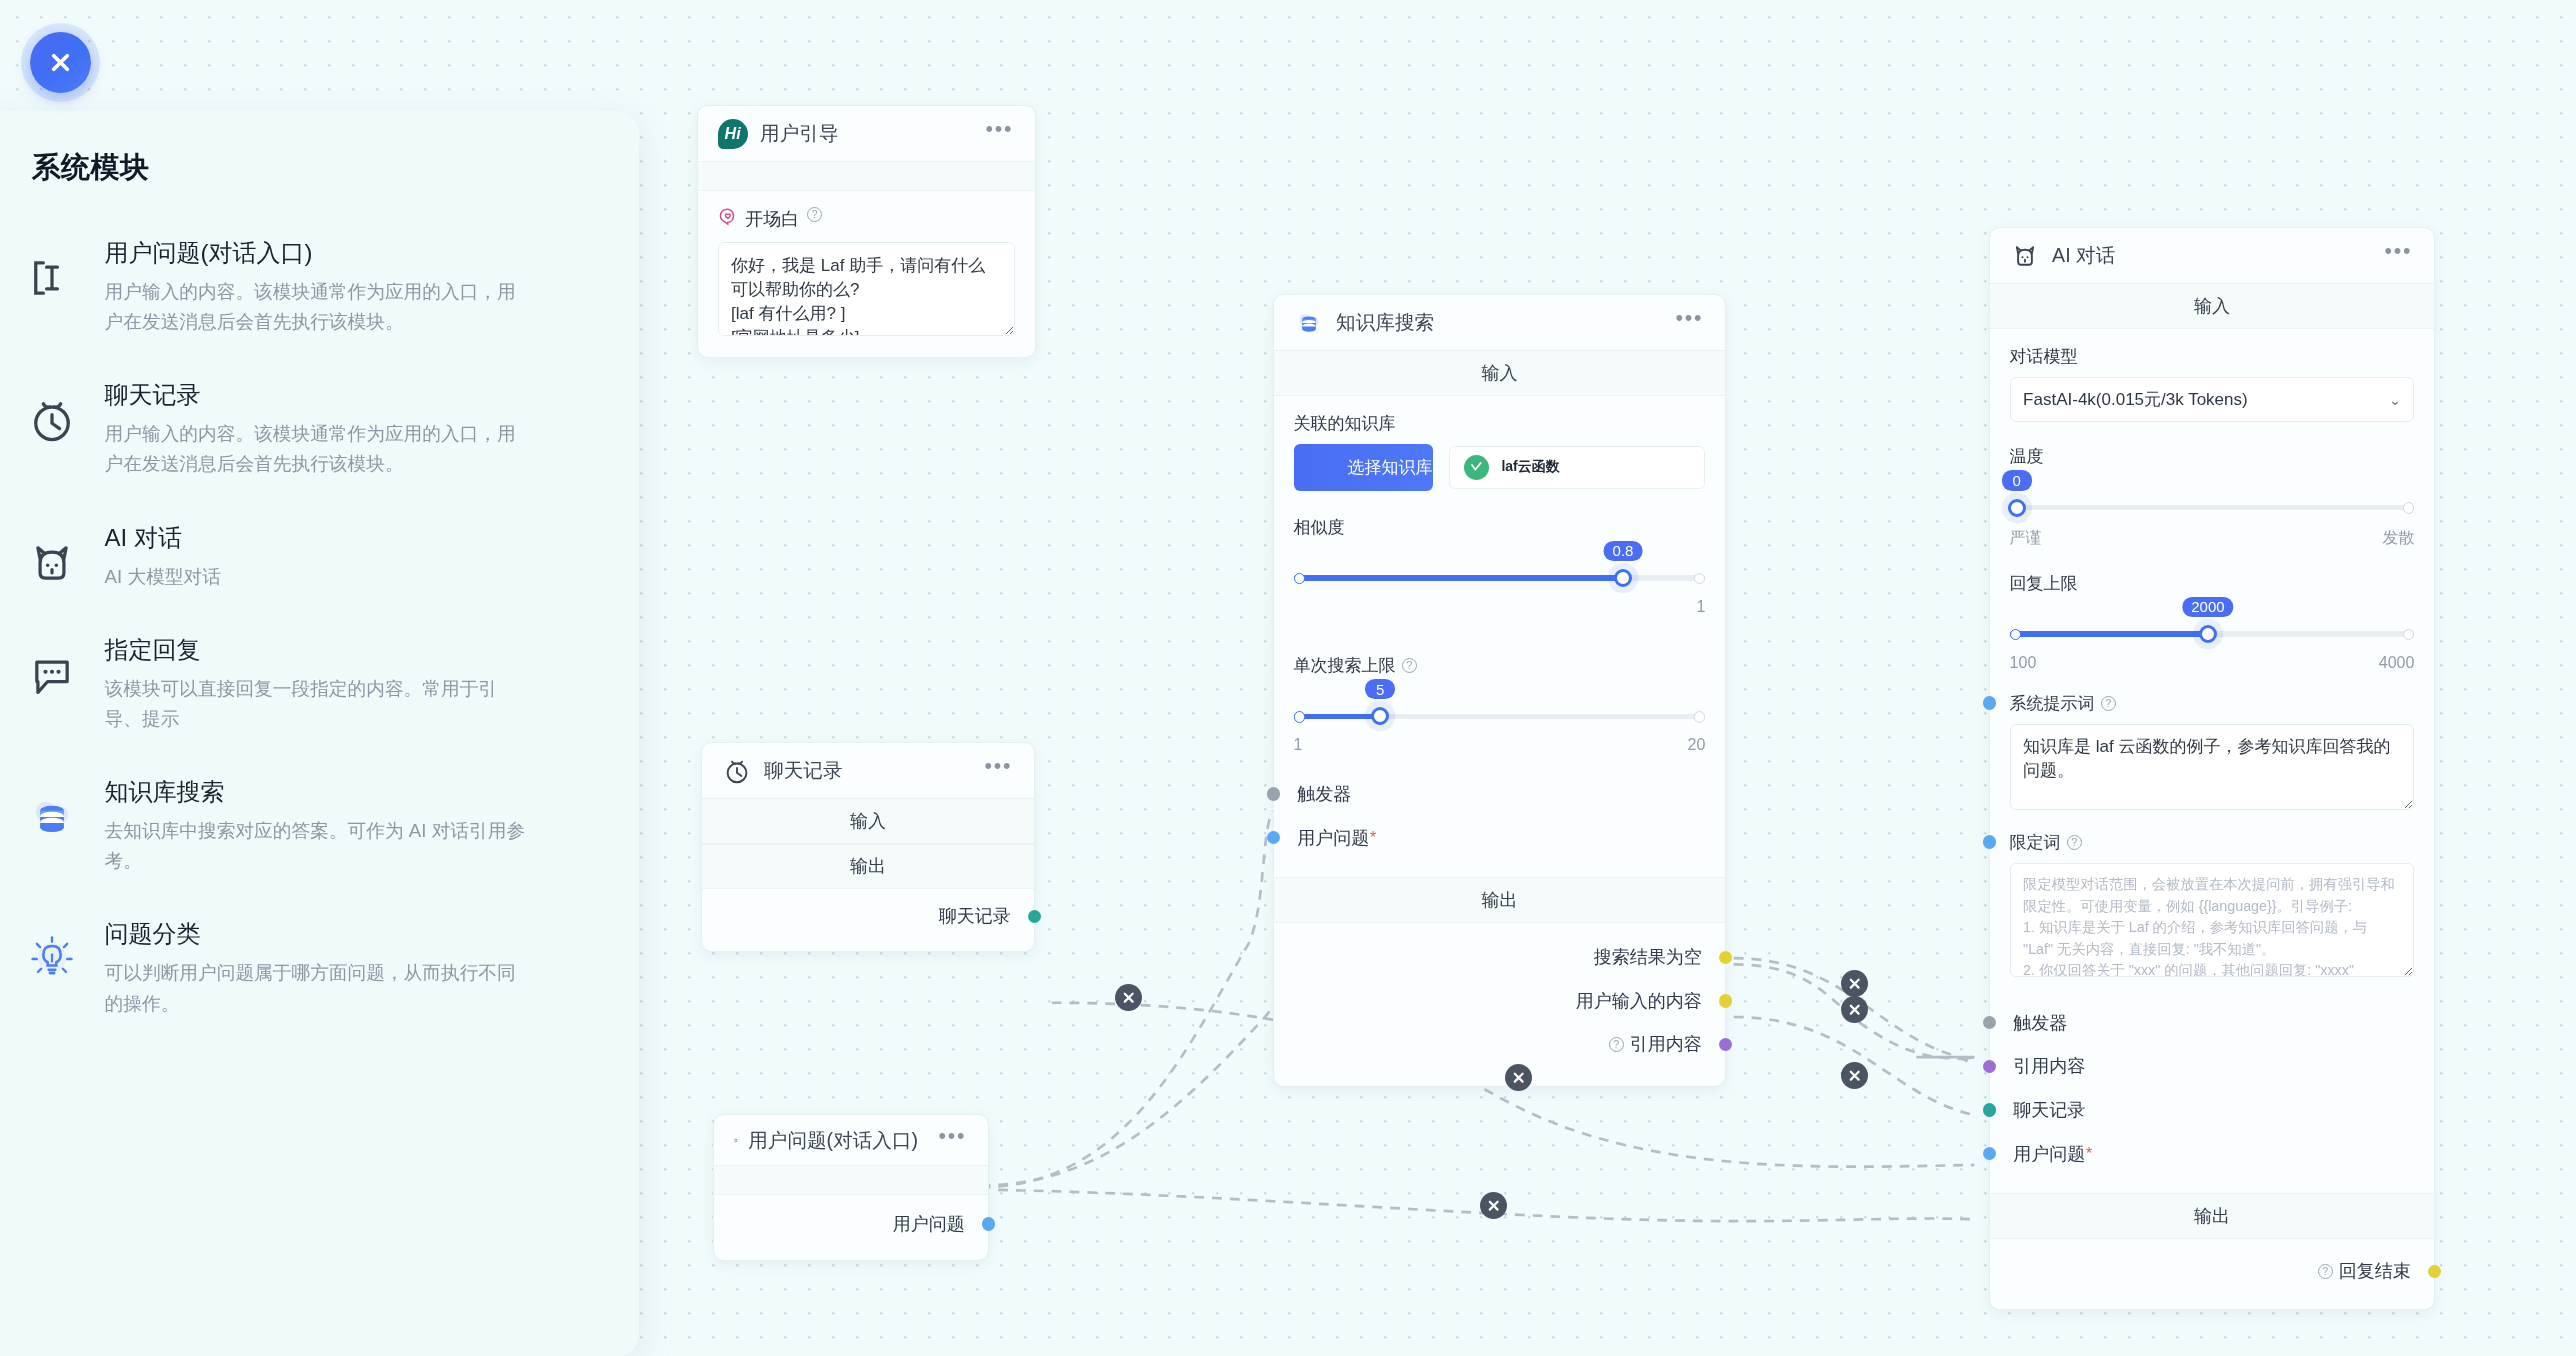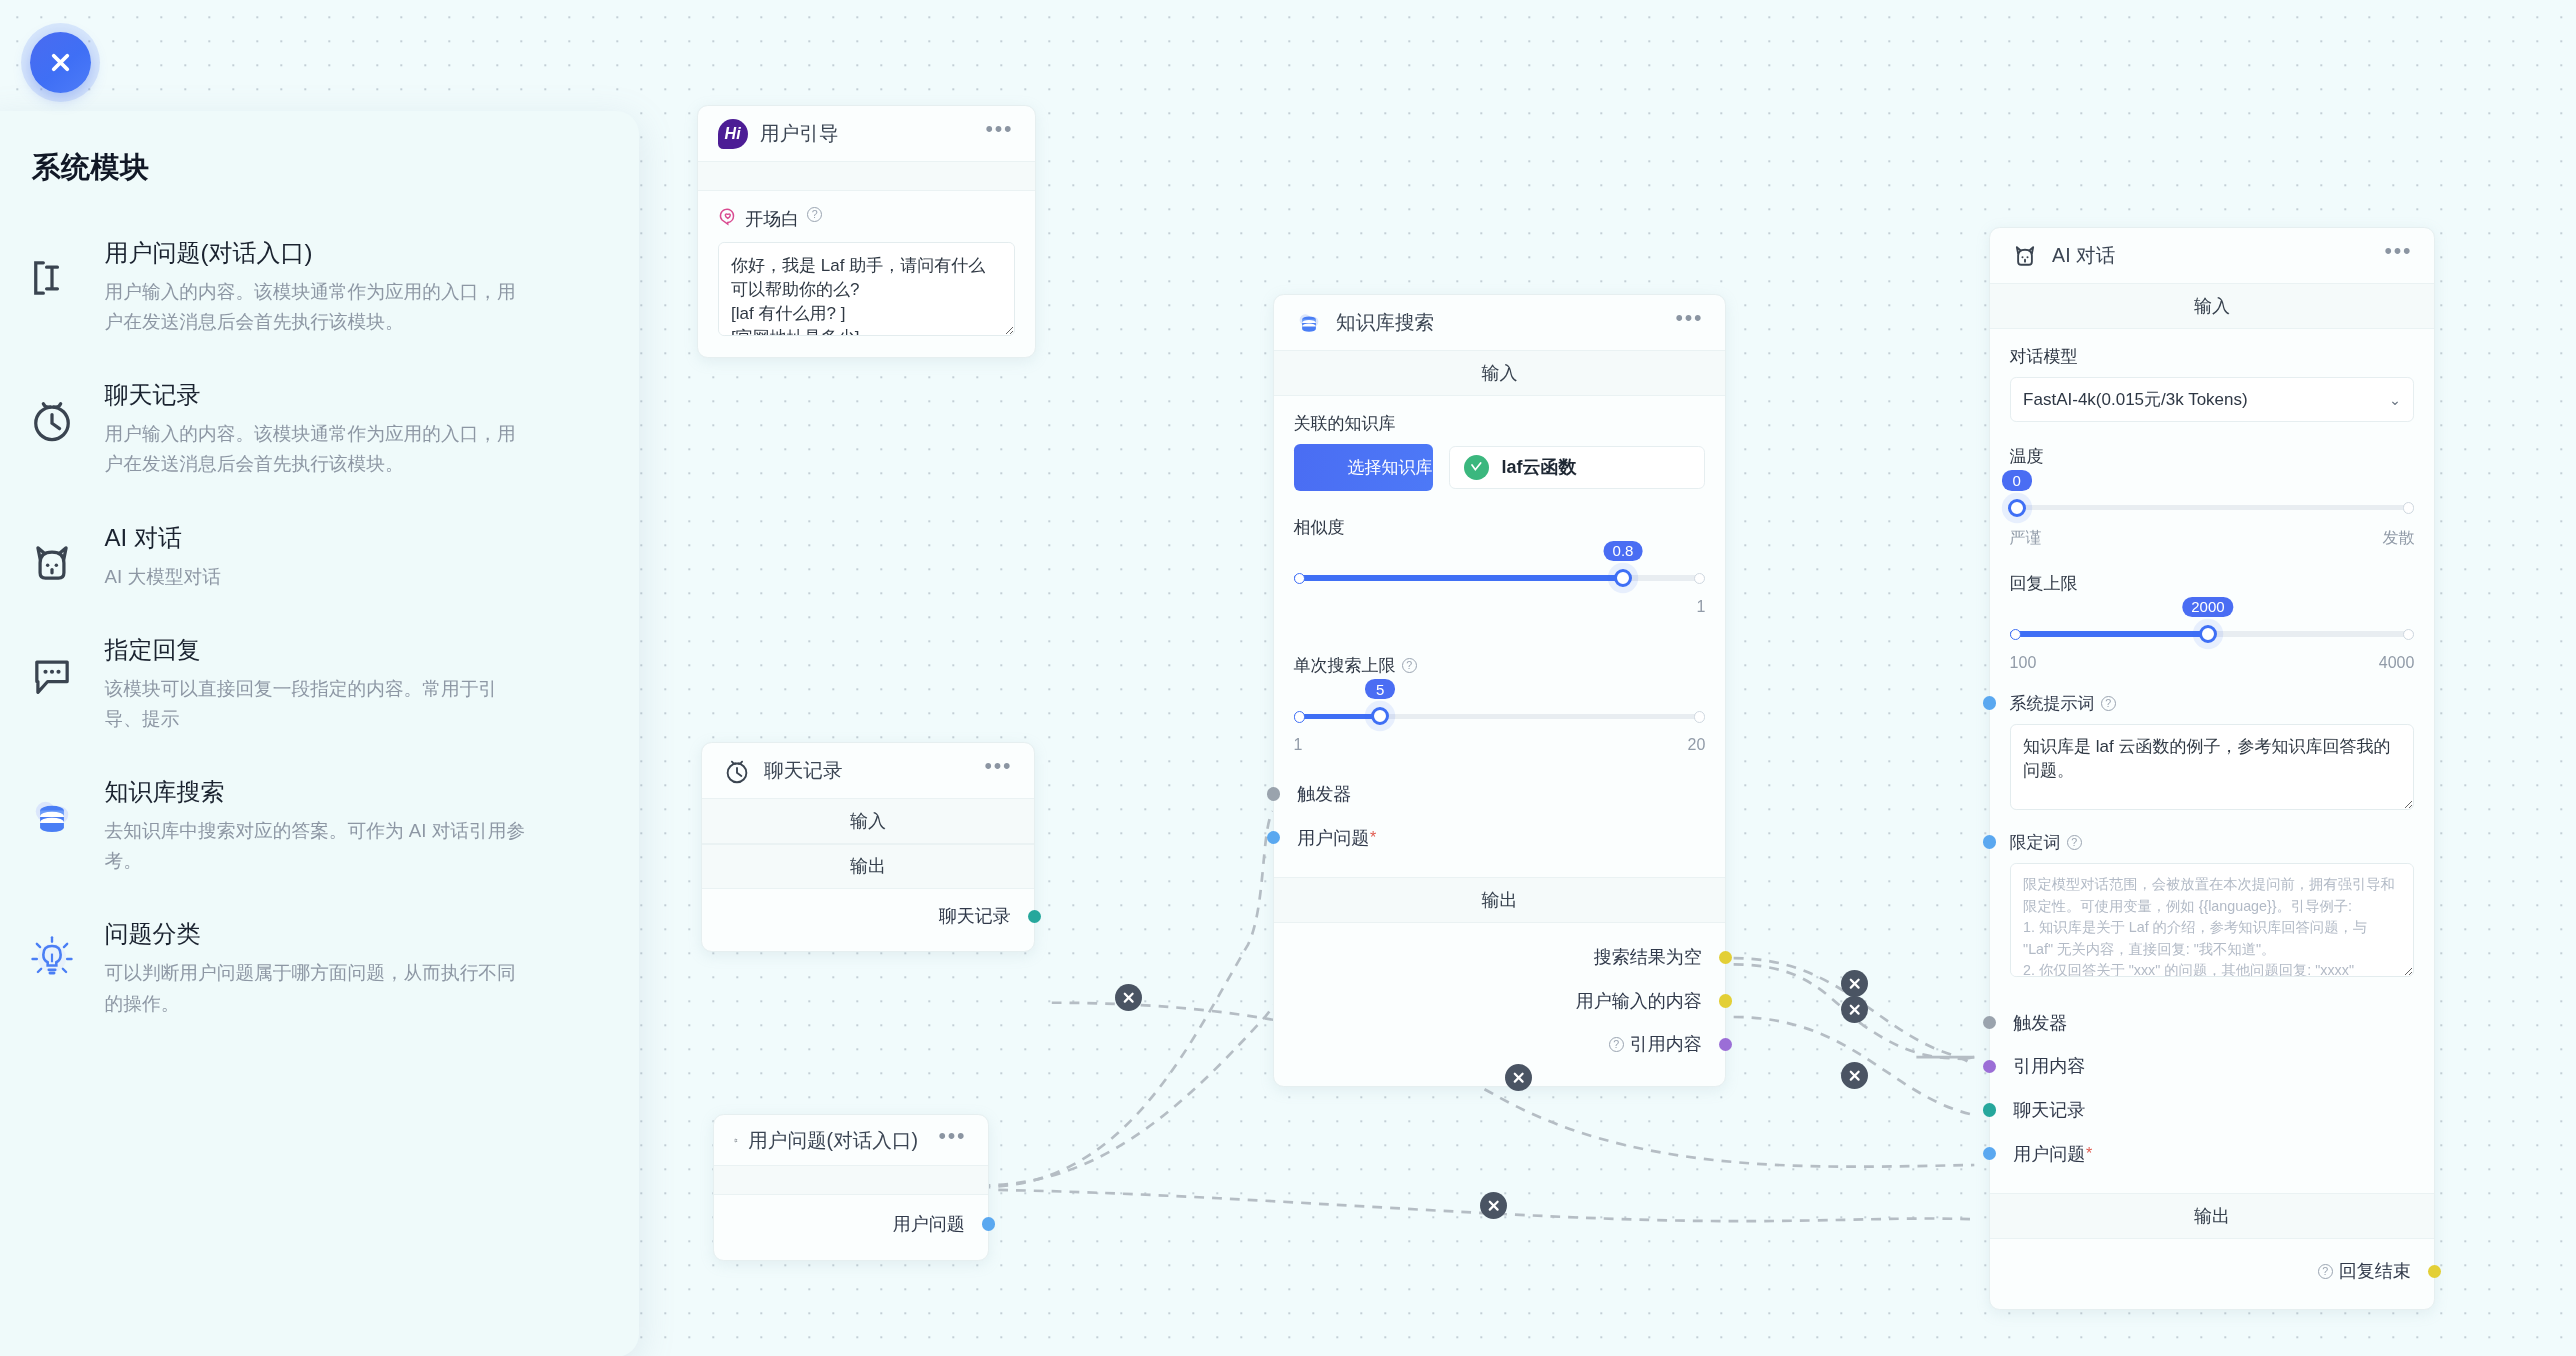--- a/index.html
+++ b/index.html
@@ -151,21 +151,21 @@
     color: #fff; font-size: 17px; border: none; border-radius: 6.2px;
     padding: 11.6px 0; width: 139px; cursor: pointer; font-weight: 500;
     font-family: "Liberation Sans", sans-serif;
     text-align: right;
   }
   .kb-chip {
     flex: 1; border: 0.9px solid #e6eef0; border-radius: 6.2px;
     height: 43px; display: flex; align-items: center; gap: 12.5px;
     padding: 0 14.3px; background: #fff; cursor: pointer;
   }
-  .kb-chip .chipname { font-size: 18px; color: #1e2733; font-weight: bold; }
+  .kb-chip .chipname { font-size: 14px; color: #1e2733; font-weight: bold; }
   .laf-badge {
     width: 25px; height: 25px; border-radius: 50%;
     background: #3bb77e; display:flex; align-items:center; justify-content:center;
   }
 
   
   .select-box {
     width: 100%; height: 45px; border: 0.9px solid #e6eef0; border-radius: 6.2px;
     background: #fff; display: flex; align-items: center; padding: 0 12.5px;
     font-size: 17px; color: #2e3744; cursor: pointer;
@@ -187,21 +187,21 @@
   
   #edges { position: absolute; inset: 0; z-index: 10; pointer-events: none; }
   .xbtn {
     position: absolute; width: 27px; height: 27px; border-radius: 50%;
     background: #4a5463; display: flex; align-items: center; justify-content: center;
     z-index: 30; cursor: pointer;
   }
   .xbtn svg { width: 13.4px; height: 13.4px; }
 
   .hi-badge {
-    width: 30px; height: 30px; background: #4c1d95; border-radius: 50% 50% 50% 5.3px;
+    width: 30px; height: 30px; background: #0f766e; border-radius: 50% 50% 50% 5.3px;
     color:#fff; font-style: italic; font-weight: bold; font-size: 16px;
     display:flex; align-items:center; justify-content:center;
   }
   .open-label { display:flex; align-items:flex-start; gap:8px; font-size: 18px; color:#2e3744; margin-bottom: 10.7px; }
 </style>
 </head>
 <body>
 
 <div id="root">
 

